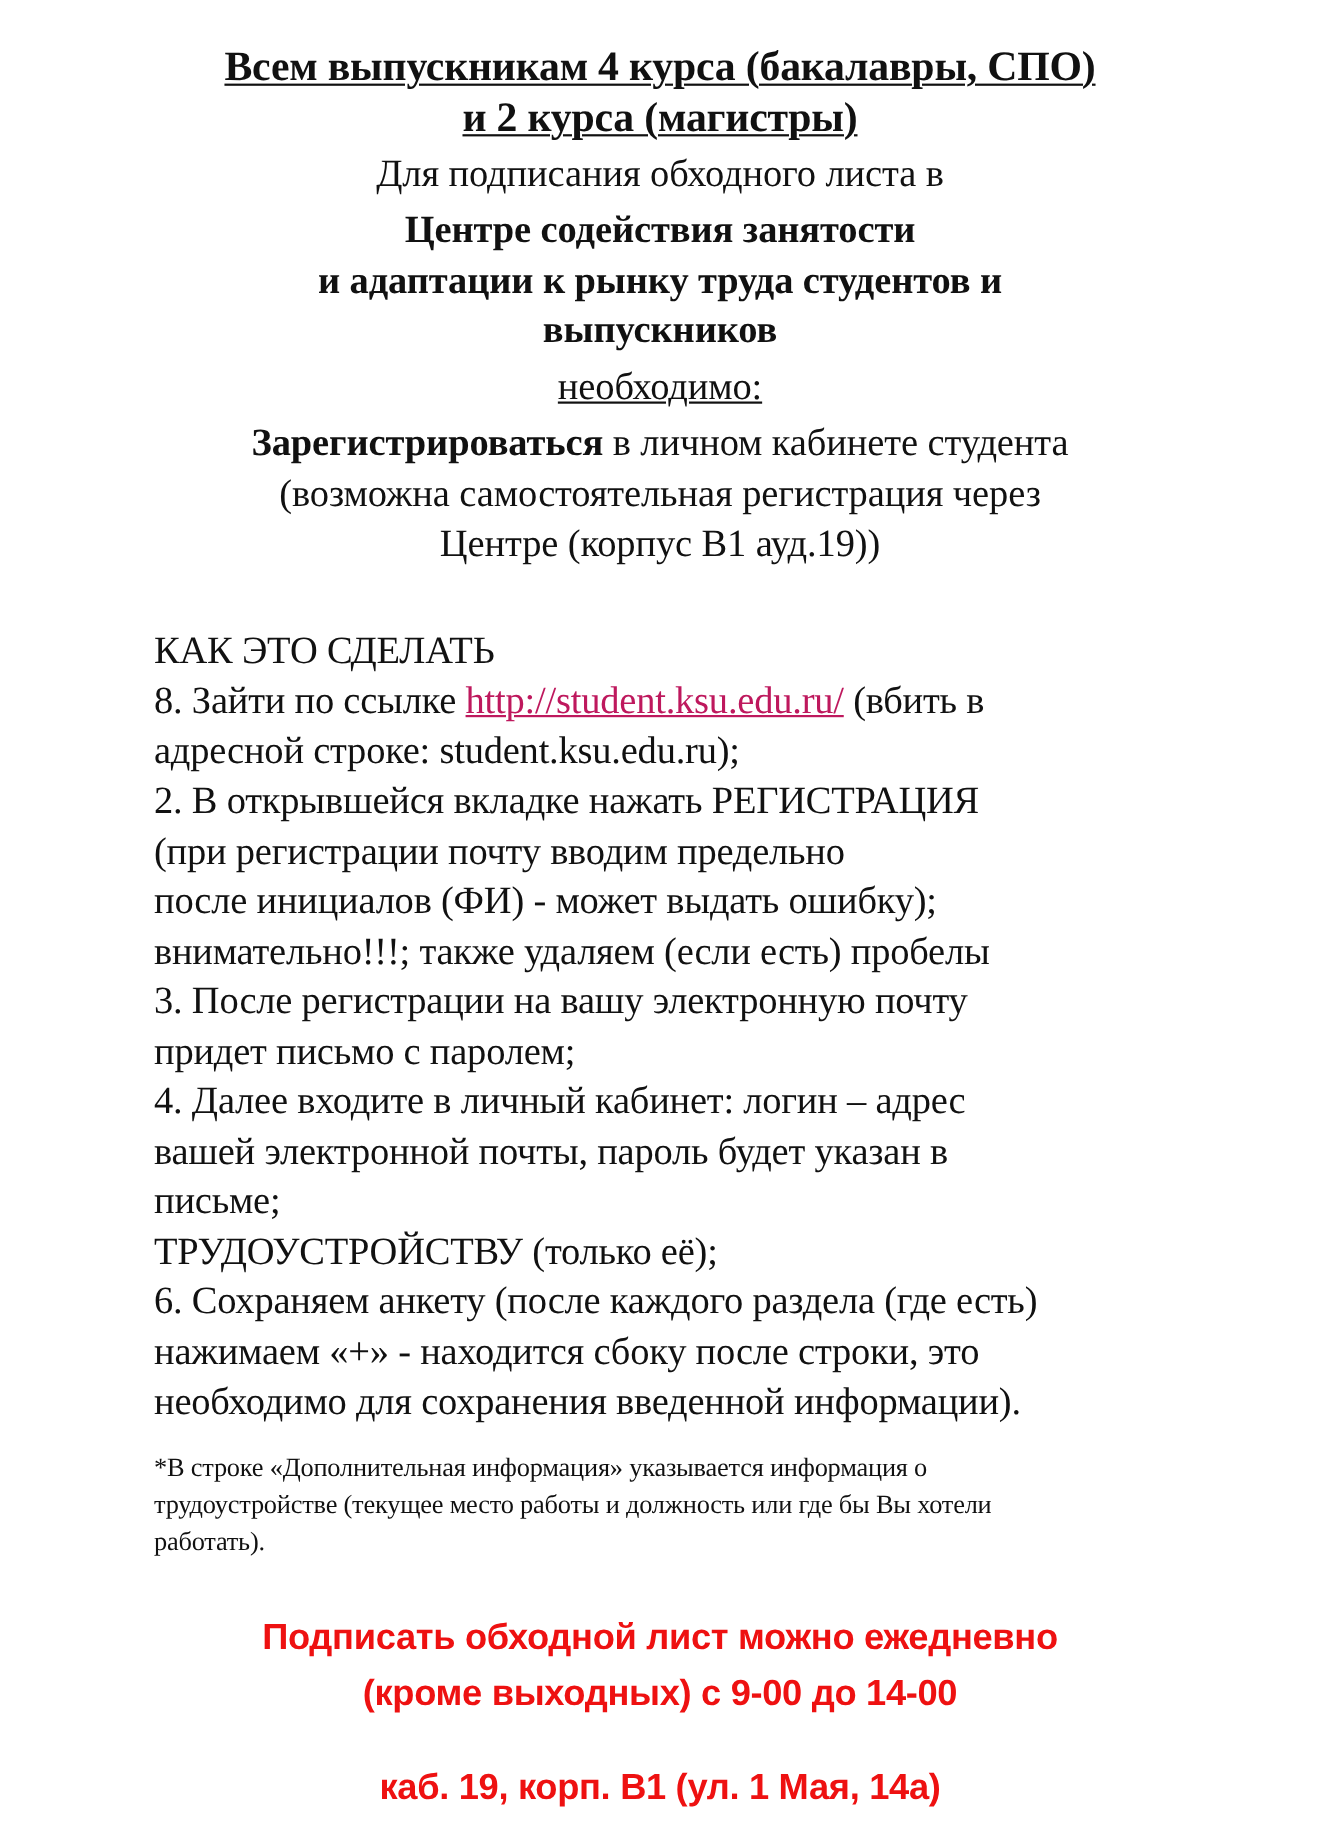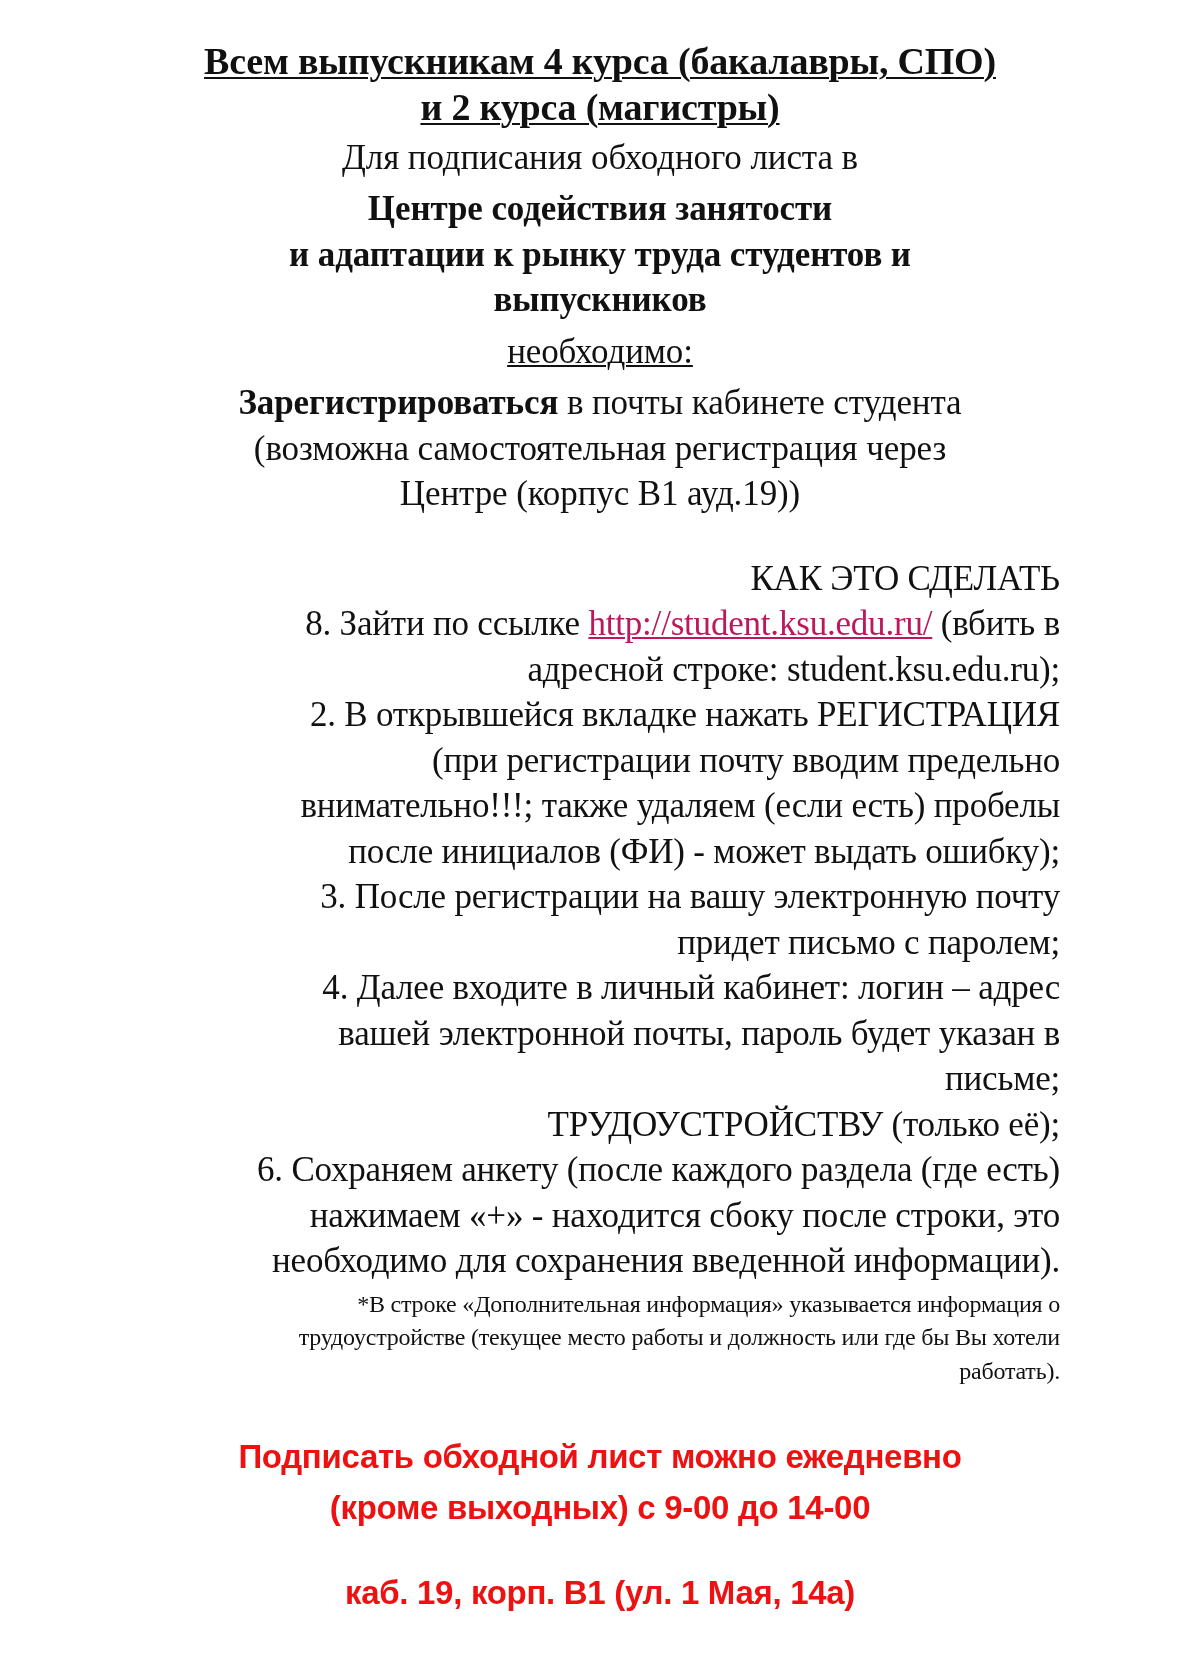--- a/index.html
+++ b/index.html
@@ -58,44 +58,44 @@
   }
   .center-line .b {
     font-weight: bold;
   }
 
   .pad-top-1 { margin-top: 4px; }
   .pad-top-2 { margin-top: 6px; }
 
   
   .body-block {
-    margin-top: 39px;
-    text-align: right;
+    margin-top: 52px;
+    text-align: left;
     font-size: 35px;
     line-height: 1.30;
     letter-spacing: -0.2px;
   }
   .body-line {
     display: block;
     white-space: nowrap;
   }
   .link {
     color: #be185d;
     text-decoration: underline;
     text-underline-offset: 2px;
     text-decoration-thickness: 1.5px;
   }
 
   
   .footnote {
-    margin-top: 4px;
+    margin-top: 22px;
     font-size: 24px;
     line-height: 1.40;
     letter-spacing: -0.2px;
-    text-align: right;
+    text-align: left;
   }
   .footnote-line { display: block; white-space: nowrap; }
 
   
   .footer {
     margin-top: 42px;
     text-align: center;
     font-family: "Liberation Sans", "DejaVu Sans", sans-serif;
     color: #ee1111;
     font-weight: bold;
@@ -117,35 +117,35 @@
   </div>
 
   <div class="center-line pad-top-1">Для подписания обходного листа в</div>
 
   <div class="center-line bold pad-top-2">Центре содействия занятости</div>
   <div class="center-line bold">и адаптации к рынку труда студентов и</div>
   <div class="center-line bold">выпускников</div>
 
   <div class="center-line pad-top-2"><span class="u">необходимо:</span></div>
 
-  <div class="center-line pad-top-2"><span class="b">Зарегистрироваться</span><span> в почты кабинете студента</span></div>
+  <div class="center-line pad-top-2"><span class="b">Зарегистрироваться</span><span> в личном кабинете студента</span></div>
 
   <div class="center-line">(возможна самостоятельная регистрация через</div>
   <div class="center-line">Центре (корпус В1 ауд.19))</div>
 
   <div class="body-block">
     <span class="body-line">КАК ЭТО СДЕЛАТЬ</span>
 
     <span class="body-line"><span>8. Зайти по ссылке </span><span class="link">http://student.ksu.edu.ru/</span><span>  (вбить в</span></span>
     <span class="body-line">адресной строке: student.ksu.edu.ru);</span>
 
     <span class="body-line">2. В открывшейся вкладке нажать РЕГИСТРАЦИЯ</span>
     <span class="body-line">(при регистрации почту вводим предельно</span>
+    <span class="body-line">после инициалов (ФИ) - может выдать ошибку);</span>
     <span class="body-line">внимательно!!!; также удаляем (если есть) пробелы</span>
-    <span class="body-line">после инициалов (ФИ) - может выдать ошибку);</span>
 
     <span class="body-line">3. После регистрации на вашу электронную почту</span>
     <span class="body-line">придет письмо с паролем;</span>
 
     <span class="body-line">4. Далее входите в личный кабинет: логин – адрес</span>
     <span class="body-line">вашей электронной почты, пароль будет указан в</span>
     <span class="body-line">письме;</span>
 
     <span class="body-line">ТРУДОУСТРОЙСТВУ (только её);</span>
 

